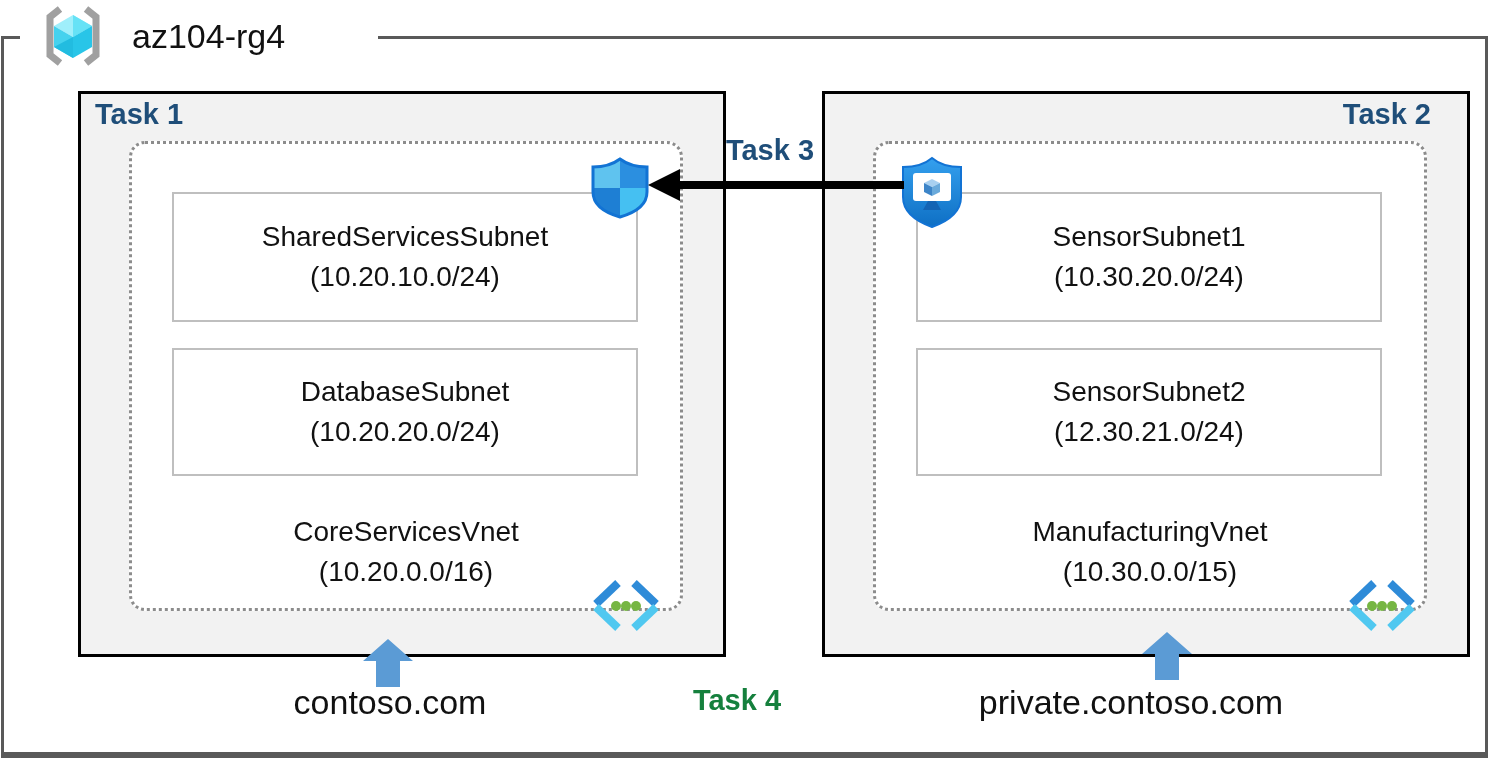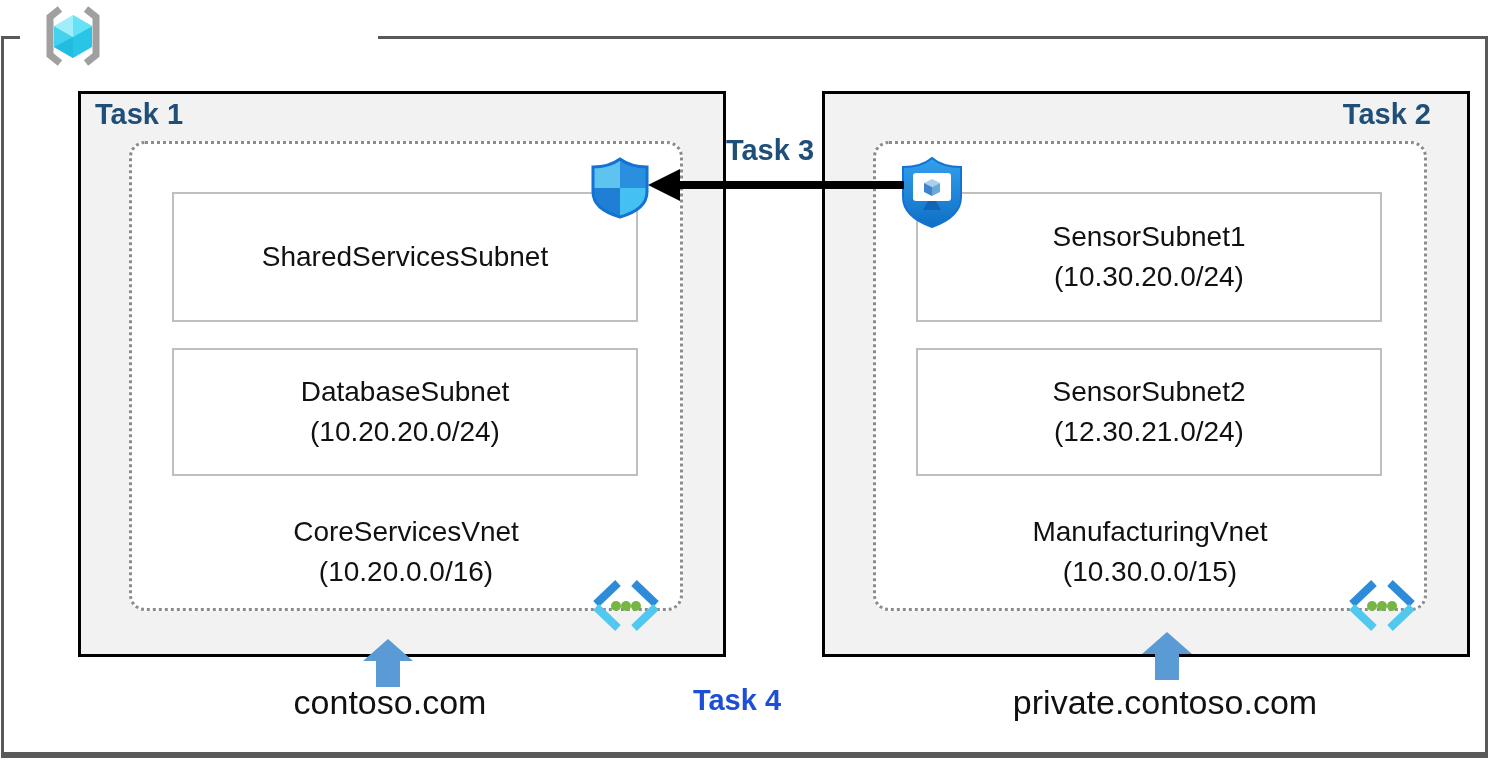--- a/index.html
+++ b/index.html
@@ -32,49 +32,51 @@
   .subnet span{font-size:28px;color:#111;line-height:40px;}
 
   .vnet-label{position:absolute;left:0;right:0;top:368px;text-align:center;}
   .vnet-label span{display:block;font-size:28px;color:#111;line-height:40px;}
 
   
   .abs{position:absolute;z-index:6;}
   .task3-label{position:absolute;left:700px;top:134px;width:140px;text-align:center;
                font-size:29px;font-weight:bold;color:#1F4E79;z-index:6;}
   .task4-label{position:absolute;left:672px;top:684px;width:130px;text-align:center;
-               font-size:29px;font-weight:bold;color:#1d4ed8;}
+               font-size:29px;font-weight:bold;color:#15803d;}
   .domain-label{position:absolute;top:683px;text-align:center;font-size:34px;color:#111;}
   .domain-label.left{left:240px;width:300px;}
-  .domain-label.right{left:990px;width:350px;}
+  .domain-label.right{left:956px;width:350px;}
 </style>
 </head>
 <body>
 
 <div class="canvas">
 
   <div class="rg-frame"></div>
 
   <div class="rg-header">
     <svg width="66" height="66" viewBox="0 0 66 66">
       <path d="M20,6 L10,14 L10,52 L20,60" fill="none" stroke="#A0A0A0" stroke-width="7"></path>
       <path d="M46,6 L56,14 L56,52 L46,60" fill="none" stroke="#A0A0A0" stroke-width="7"></path>
       <polygon points="33,12 52,23 33,34 14,23" fill="#9FEFFB"></polygon>
       <polygon points="33,12 52,23 33,34" fill="#66E2F6"></polygon>
       <polygon points="14,23 33,34 33,55 14,44" fill="#45D2EE"></polygon>
       <polygon points="52,23 33,34 33,55 52,44" fill="#28C5E8"></polygon>
       <polygon points="33,34 14,44 33,55" fill="#22BCE0"></polygon>
     </svg>
+    <span class="rg-title">az104-rg4</span>
   </div>
 
   <div class="task-box left">
     <div class="task-label tl">Task 1</div>
     <div class="vnet-dashed">
       <div class="subnet s1">
         <span>SharedServicesSubnet</span>
+        <span>(10.20.10.0/24)</span>
       </div>
       <div class="subnet s2">
         <span>DatabaseSubnet</span>
         <span>(10.20.20.0/24)</span>
       </div>
       <div class="vnet-label">
         <span>CoreServicesVnet</span>
         <span>(10.20.0.0/16)</span>
       </div>
     </div>

